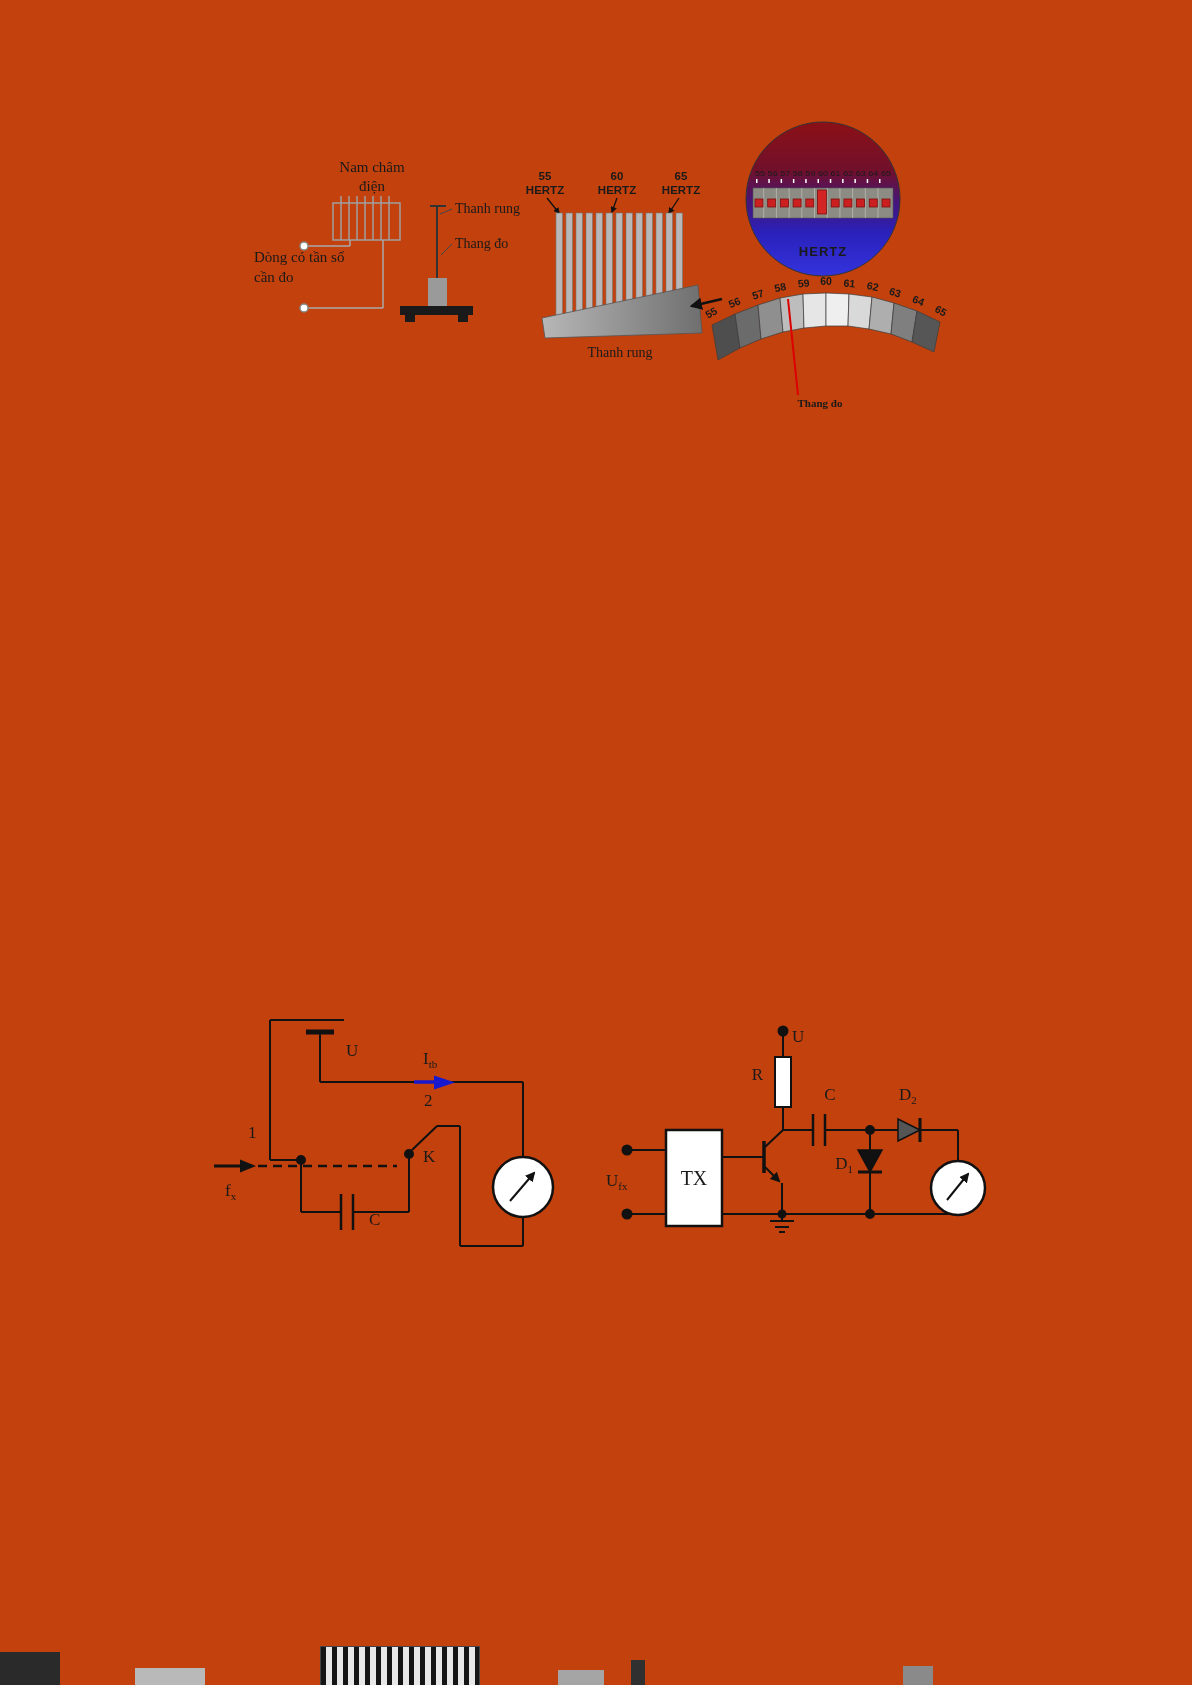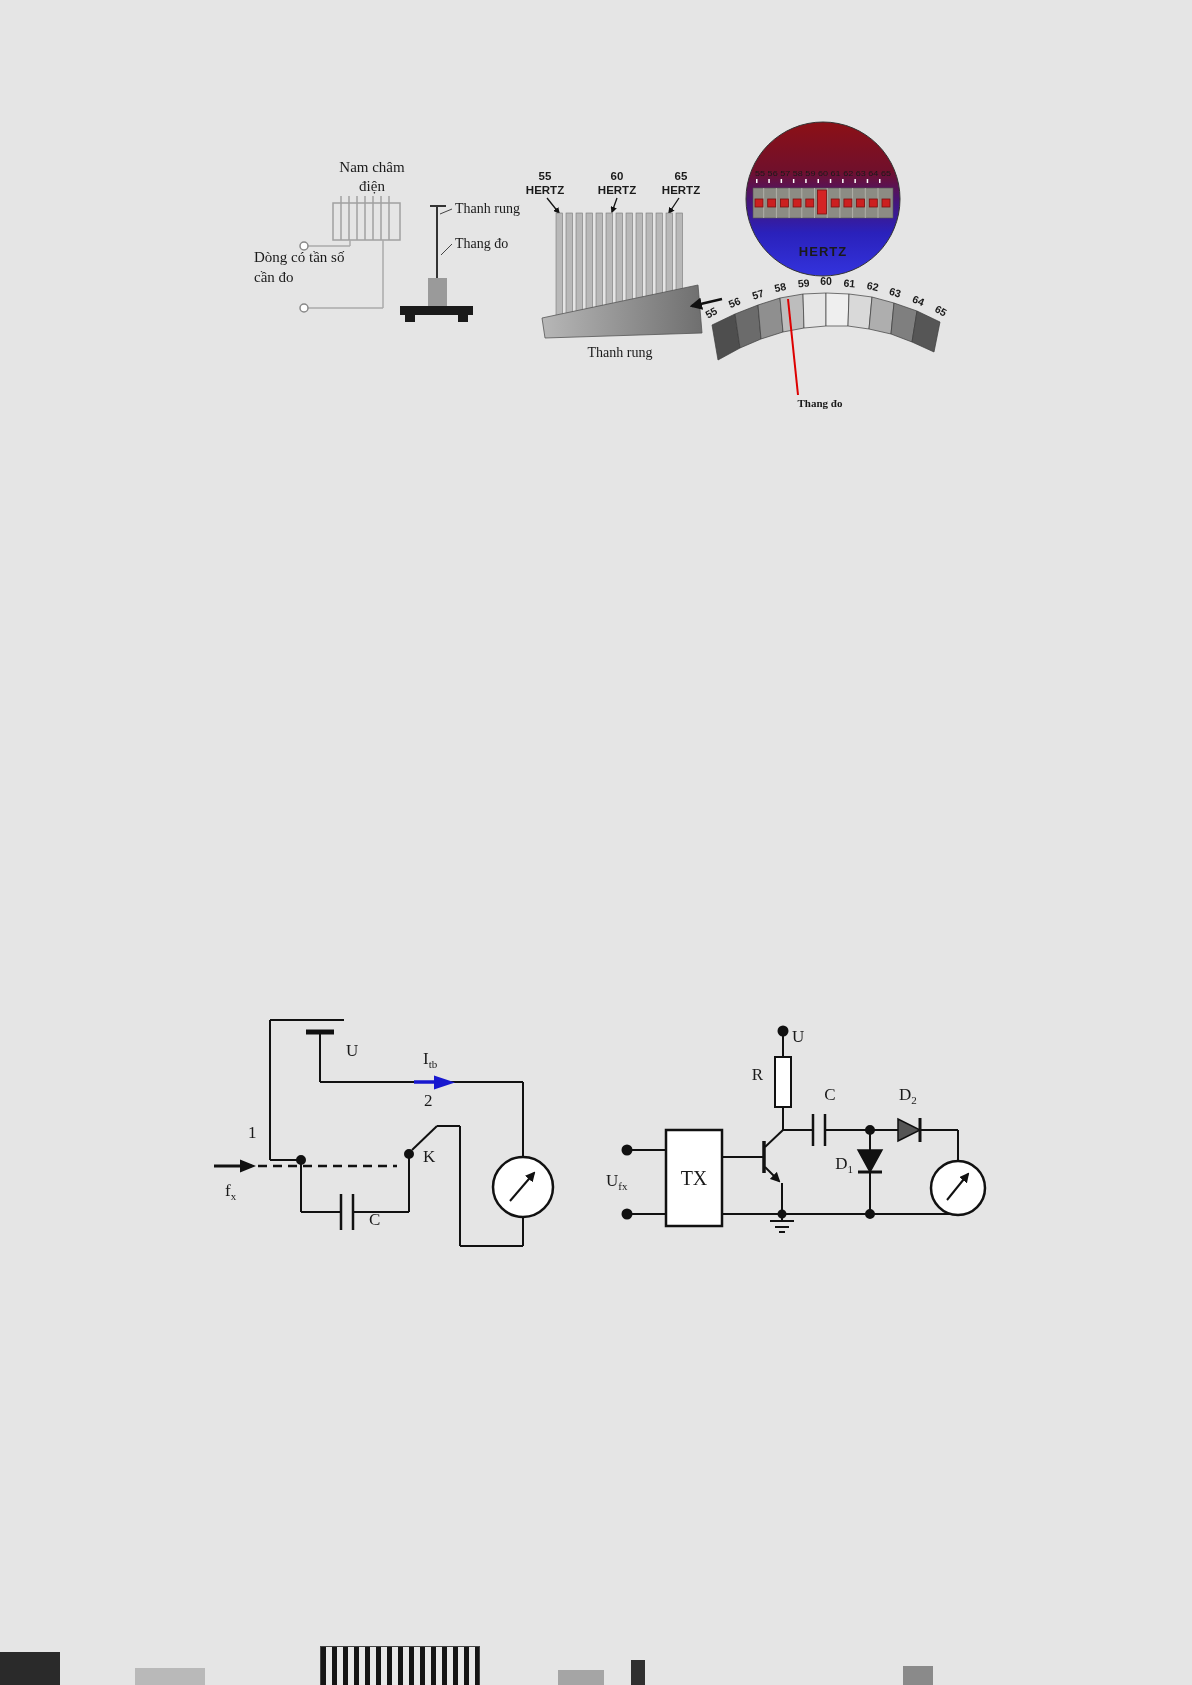--- a/index.html
+++ b/index.html
@@ -1,16 +1,16 @@
 <!DOCTYPE html>
 <html><head>
 <meta charset="utf-8">
 <style>
   html,body{margin:0;padding:0;background:#fff;}
-  .page{position:relative;width:1192px;height:1685px;background:#e5e5e5;overflow:hidden;
+  .page{position:relative;width:1192px;height:1685px;background:#c2410c;overflow:hidden;
         font-family:"Liberation Serif",serif;}
   .fig{position:absolute;left:0;}
   .fig-top{top:110px;}
   .fig-circuits{top:1000px;}
   .frag{position:absolute;}
   text{fill:#1a1a1a;}
   .sans{font-family:"Liberation Sans",sans-serif;}
 </style>
 </head>
 <body>

